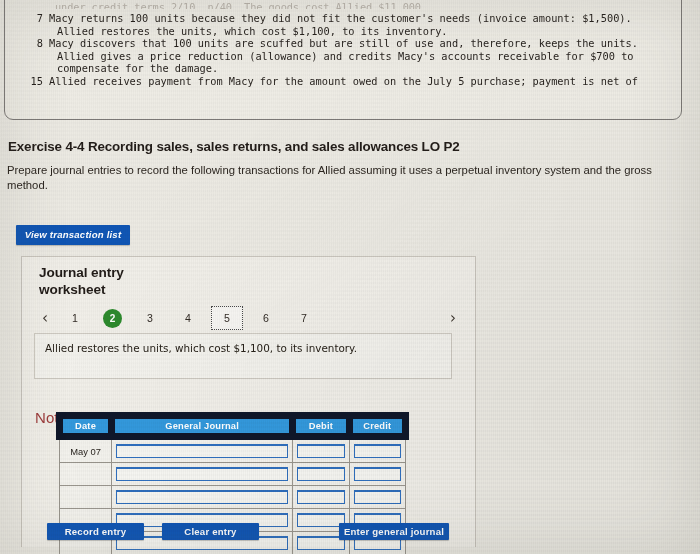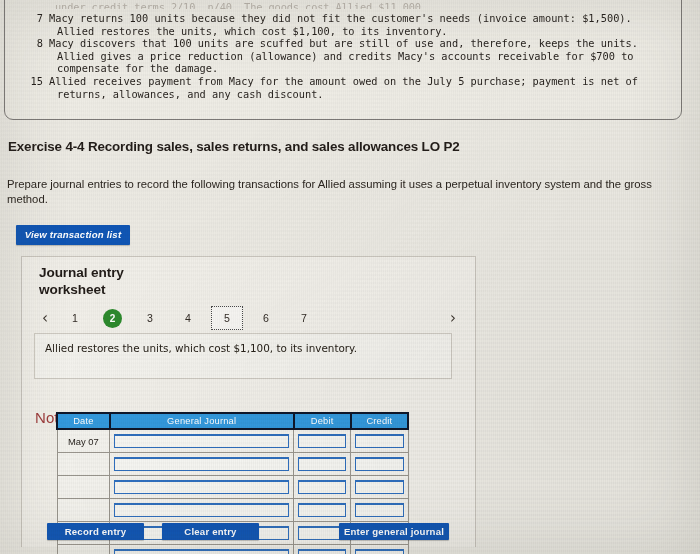--- a/index.html
+++ b/index.html
@@ -93,21 +93,21 @@
     left: 8px;
     top: 139px;
     font-size: 13.4px;
     font-weight: bold;
     letter-spacing: -0.15px;
     color: #231d19;
   }
   .ex-prompt {
     position: absolute;
     left: 7px;
-    top: 177px;
+    top: 163px;
     width: 660px;
     font-size: 11.3px;
     line-height: 15px;
     color: #2c2620;
   }
 
   
   .btn {
     background: #1056b5;
     color: #ffffff;
@@ -247,23 +247,23 @@
     left: 34px;
     top: 155px;
     width: 353px;
     border-collapse: collapse;
     table-layout: fixed;
   }
   .jtable th {
     background: #3399dd;
     color: #ffffff;
     font-size: 9.3px;
-    font-weight: normal;
+    font-weight: bold;
     height: 14px;
-    border: 2px solid #0f172a;
+    border: 7px solid #0f172a;
     letter-spacing: 0.2px;
     padding: 0;
   }
   .jtable td {
     height: 14px;
     border: 1px solid #9a968e;
     background: rgba(255,255,255,0.20);
     padding: 4px;
     font-size: 9.4px;
     color: #241f1a;
@@ -330,21 +330,20 @@
         <span>Macy discovers that 100 units are scuffed but are still of use and, therefore, keeps the units.</span>
         <span class="l2">Allied gives a price reduction (allowance) and credits Macy's accounts receivable for $700 to</span>
         <span class="l2">compensate for the damage.</span>
       </div>
     </div>
 
     <div class="t-item">
       <div class="t-day">15</div>
       <div class="t-text">
         <span>Allied receives payment from Macy for the amount owed on the July 5 purchase; payment is net of</span>
-        <span class="l2">returns, allowances, and any cash discount.</span>
       </div>
     </div>
   </div>
 </div>
 
 <div class="ex-title">Exercise 4-4 Recording sales, sales returns, and sales allowances LO P2</div>
 <div class="ex-prompt">Prepare journal entries to record the following transactions for Allied assuming it uses a perpetual inventory system and the gross method.</div>
 
 <div class="btn btn-viewlist">View transaction list</div>
 

